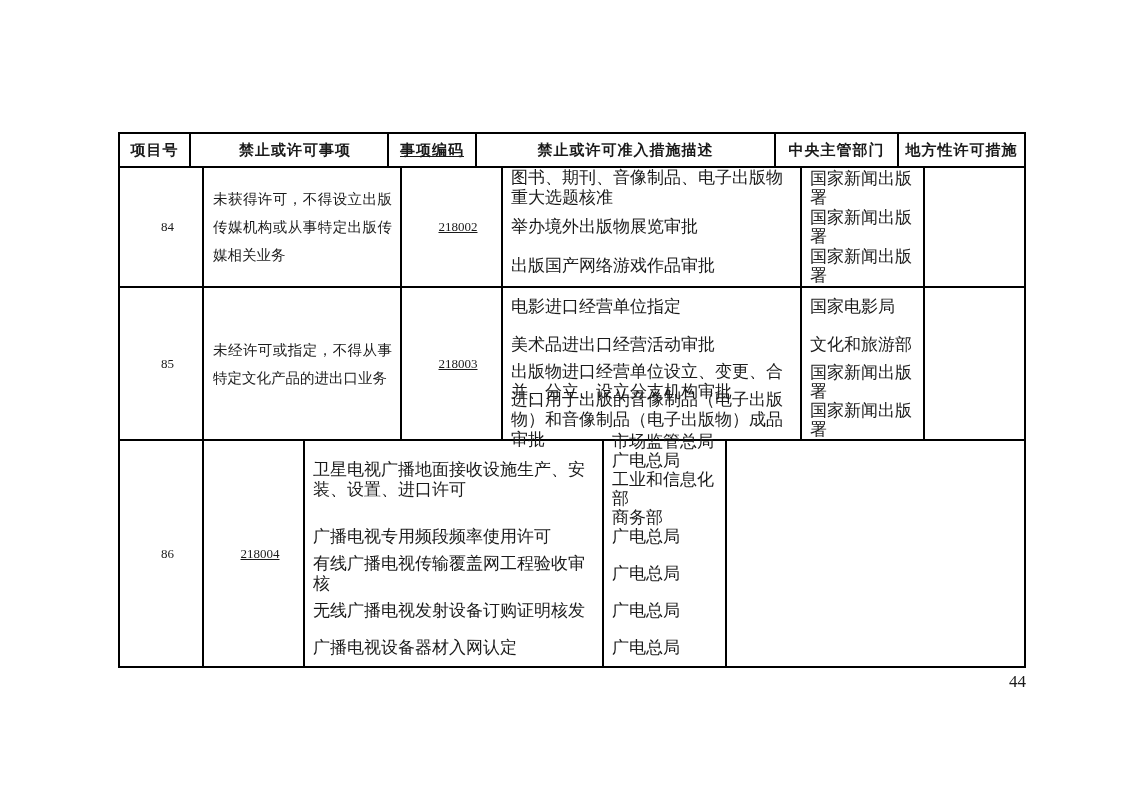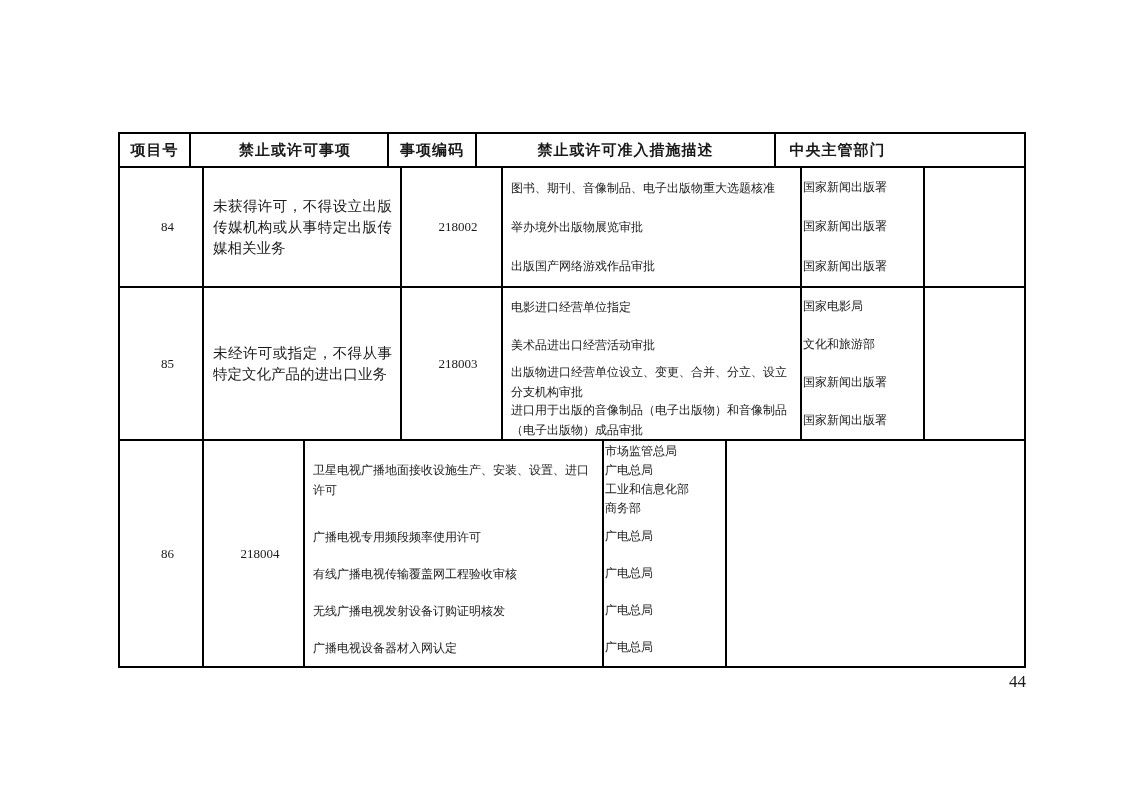--- a/index.html
+++ b/index.html
@@ -34,62 +34,62 @@
     letter-spacing: 1px;
   }
   .hcell:last-child { border-right: none; }
   .cell {
     border-right: 2px solid #000;
     display: flex;
   }
   
   .c1 { width: 71px; flex: 0 0 71px; }
   .c2 { width: 198px; flex: 0 0 198px; padding-left: 12px; }
-  .c3 { width: 88px; flex: 0 0 88px; }
+  .c3 { width: 88px; flex: 0 0 88px; text-decoration: underline; }
   .c4 { width: 299px; flex: 0 0 299px; }
   .c5 { width: 123px; flex: 0 0 123px; }
   .c6 { width: 125px; flex: 1 1 auto; border-right: none; }
 
   .r84 { height: 120px; }
   .r85 { height: 153px; }
   .r86 { height: 223px; flex: 1 1 auto; }
 
   .num-cell {
     align-items: center; justify-content: center;
     font-size: 13px;
     margin-left: 13px;
   }
   .item-cell {
     align-items: center;
     font-size: 14.5px;
-    line-height: 21px;
+    line-height: 28px;
     padding: 4px 8px 4px 9px;
     text-align: justify;
   }
   .measures-block {
     flex: 0 0 422px; width: 422px;
     display: flex; flex-direction: column;
   }
   .m-subrow { display: flex; flex-direction: row; flex: 1 1 0; min-height: 0; }
   .m-subrow.tall { flex: 2.1 1 0; }
   .m-desc {
     width: 299px; flex: 0 0 299px;
     border-right: 2px solid #000;
     display: flex; align-items: center;
-    font-size: 12px;
+    font-size: 17px;
     line-height: 20px;
     padding: 2px 6px 2px 8px;
   }
   .m-ministry {
     width: 123px; flex: 0 0 123px;
     border-right: 2px solid #000;
     display: flex; align-items: center;
-    font-size: 12px;
+    font-size: 17px;
     line-height: 19px;
-    padding: 2px 2px 2px 1px;
+    padding: 2px 2px 2px 8px;
     white-space: pre-line;
   }
   .local-cell { }
   .page-number {
     position: absolute;
     top: 672px; left: 108px; width: 908px;
     text-align: right;
     font-size: 17px;
     font-family: "Liberation Serif", "DejaVu Serif", serif;
   }
@@ -100,20 +100,21 @@
 <div class="page">
 
   <div class="doc-table">
 
     <div class="t-row t-header">
       <div class="hcell c1">项目号</div>
       <div class="hcell c2">禁止或许可事项</div>
       <div class="hcell c3">事项编码</div>
       <div class="hcell c4">禁止或许可准入措施描述</div>
       <div class="hcell c5">中央主管部门</div>
+      <div class="hcell c6">地方性许可措施</div>
     </div>
 
     <div class="t-row r84">
       <div class="cell c1 num-cell">84</div>
       <div class="cell c2 item-cell">未获得许可，不得设立出版传媒机构或从事特定出版传媒相关业务</div>
       <div class="cell c3 num-cell">218002</div>
       <div class="measures-block">
         <div class="m-subrow">
           <div class="m-desc">图书、期刊、音像制品、电子出版物重大选题核准</div>
           <div class="m-ministry">国家新闻出版署</div>

